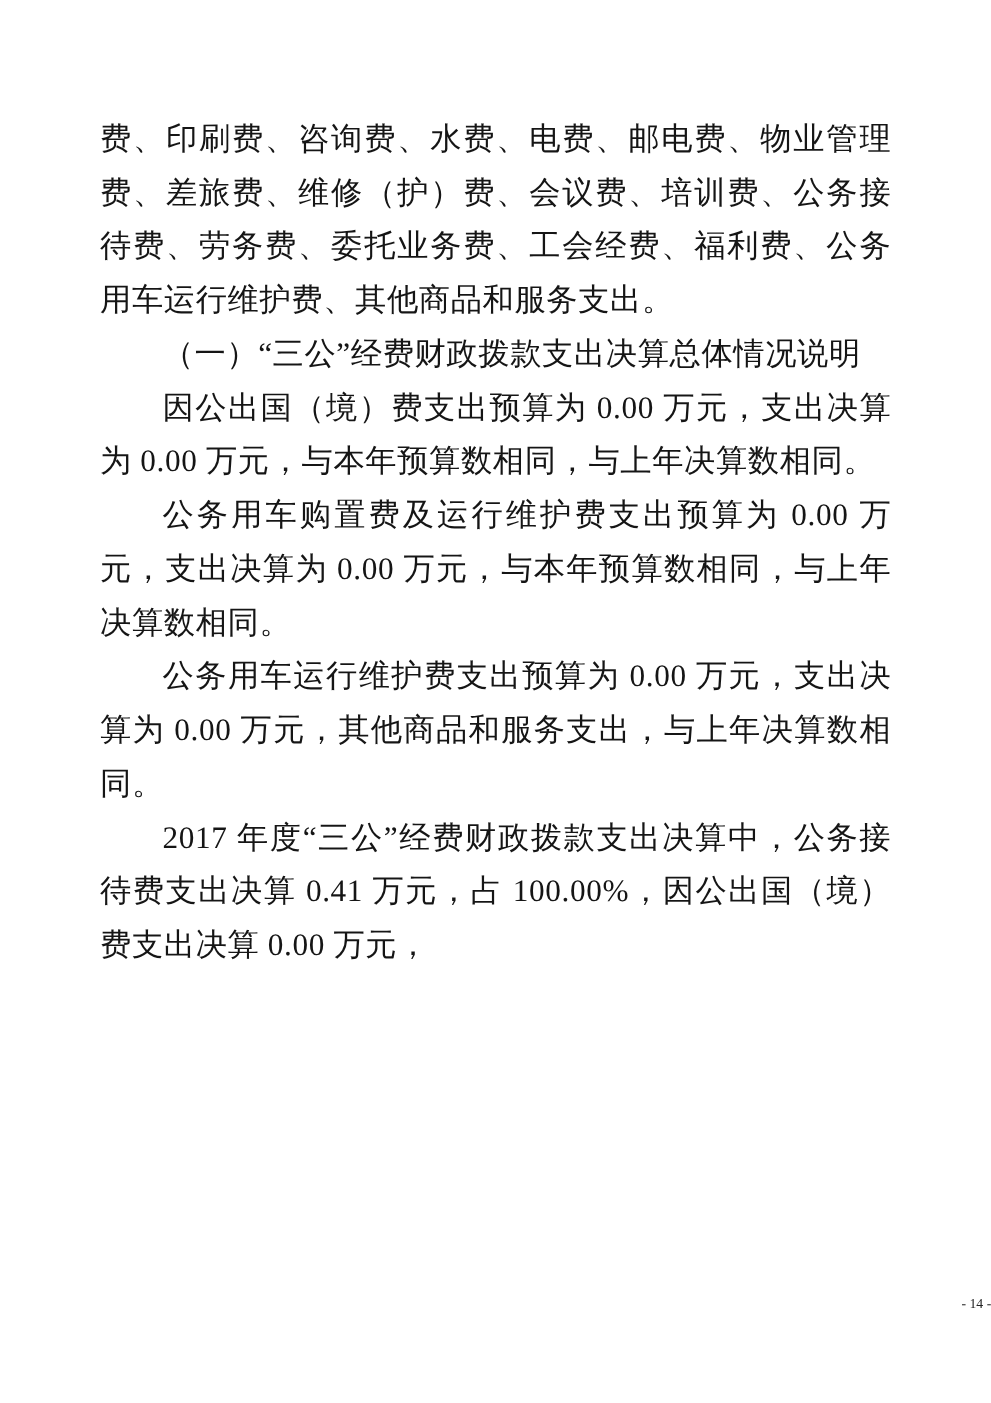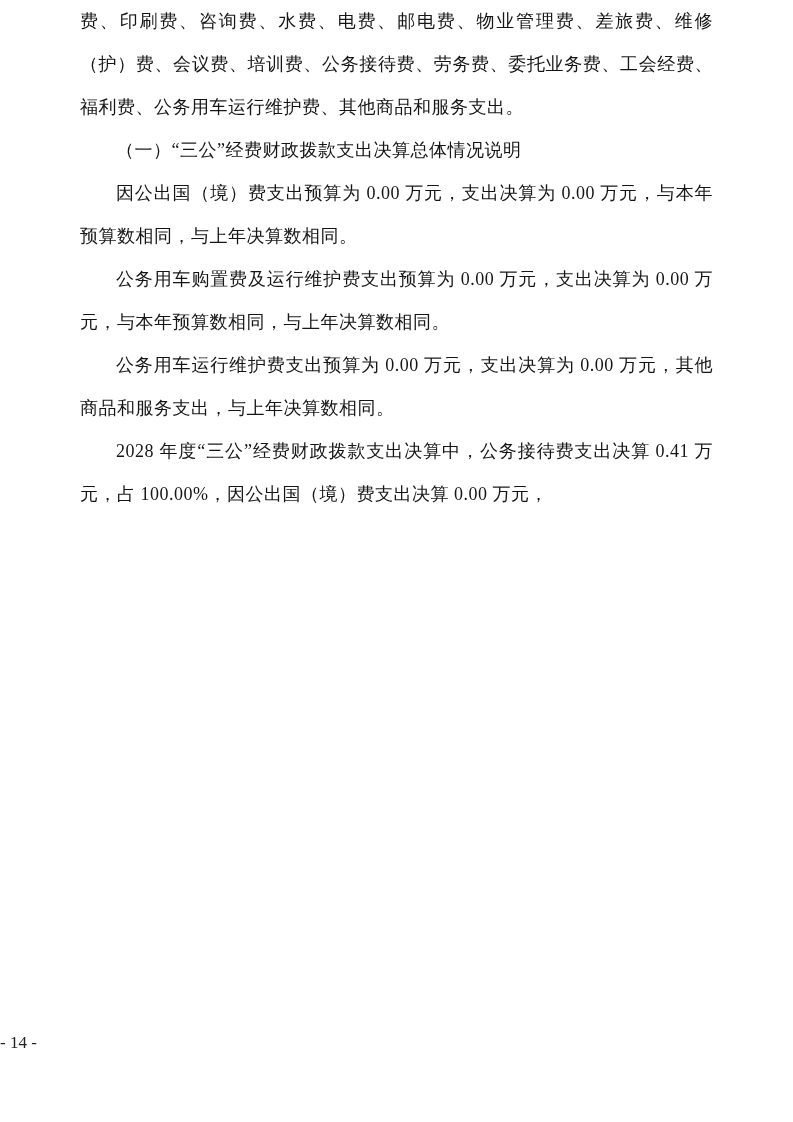--- a/index.html
+++ b/index.html
@@ -14,21 +14,22 @@
     background: #ffffff;
     overflow: hidden;
     font-family: "Liberation Serif", "DejaVu Serif", serif;
     color: #151515;
   }
   .content {
     position: absolute;
     top: 0;
     left: 80px;
     width: 633px;
-    font-size: 18px;
+    padding-top: 90px;
+    font-size: 25px;
     line-height: 43px;
     text-align: justify;
     text-justify: inter-ideograph;
     letter-spacing: 0.5px;
   }
   .para {
     margin: 0;
     text-indent: 2em;
   }
   .para.continuation {
@@ -37,35 +38,35 @@
   .para.heading {
     font-family: "Liberation Sans", "DejaVu Sans", sans-serif;
     font-weight: bold;
     letter-spacing: 1px;
   }
   .footer {
     position: absolute;
     top: 1032px;
     left: 0;
     width: 100%;
-    text-align: left;
-    font-size: 17px;
+    text-align: right;
+    font-size: 11px;
     line-height: 22px;
     color: #222222;
     font-family: "Liberation Serif", "DejaVu Serif", serif;
   }
 </style>
 </head>
 <body>
 
 <div class="page">
   <main class="content">
     <p class="para continuation">费、印刷费、咨询费、水费、电费、邮电费、物业管理费、差旅费、维修（护）费、会议费、培训费、公务接待费、劳务费、委托业务费、工会经费、福利费、公务用车运行维护费、其他商品和服务支出。</p>
     <p class="para body">（一）“三公”经费财政拨款支出决算总体情况说明</p>
     <p class="para body">因公出国（境）费支出预算为 0.00 万元，支出决算为 0.00 万元，与本年预算数相同，与上年决算数相同。</p>
     <p class="para body">公务用车购置费及运行维护费支出预算为 0.00 万元，支出决算为 0.00 万元，与本年预算数相同，与上年决算数相同。</p>
     <p class="para body">公务用车运行维护费支出预算为 0.00 万元，支出决算为 0.00 万元，其他商品和服务支出，与上年决算数相同。</p>
-    <p class="para body">2028 年度“三公”经费财政拨款支出决算中，公务接待费支出决算 0.41 万元，占 100.00%，因公出国（境）费支出决算 0.00 万元，</p>
+    <p class="para body">2017 年度“三公”经费财政拨款支出决算中，公务接待费支出决算 0.41 万元，占 100.00%，因公出国（境）费支出决算 0.00 万元，</p>
   </main>
   <footer class="footer">
     <span>- 14 -</span>
   </footer>
 </div>
 
 </body></html>

